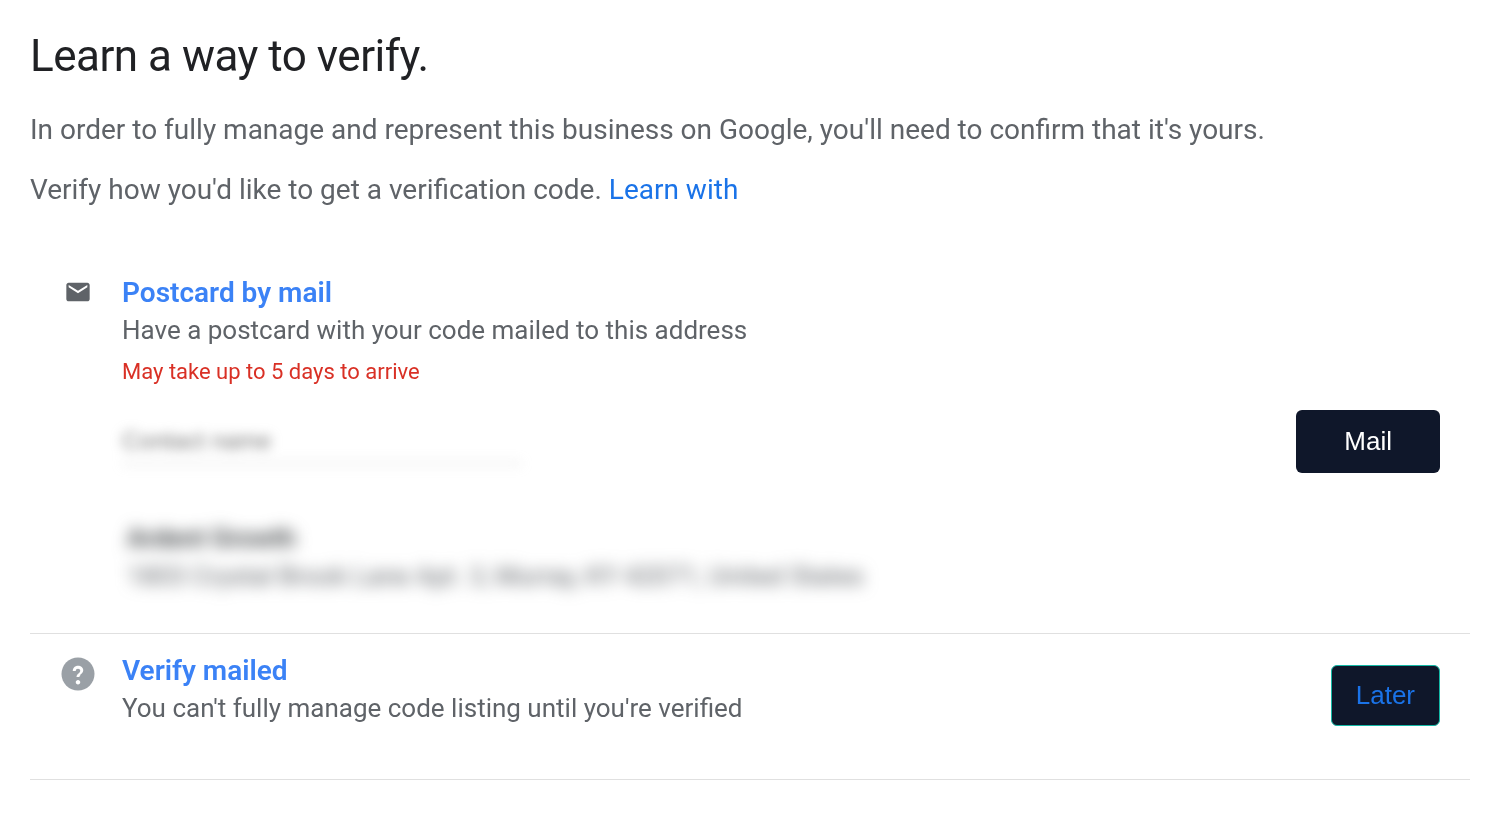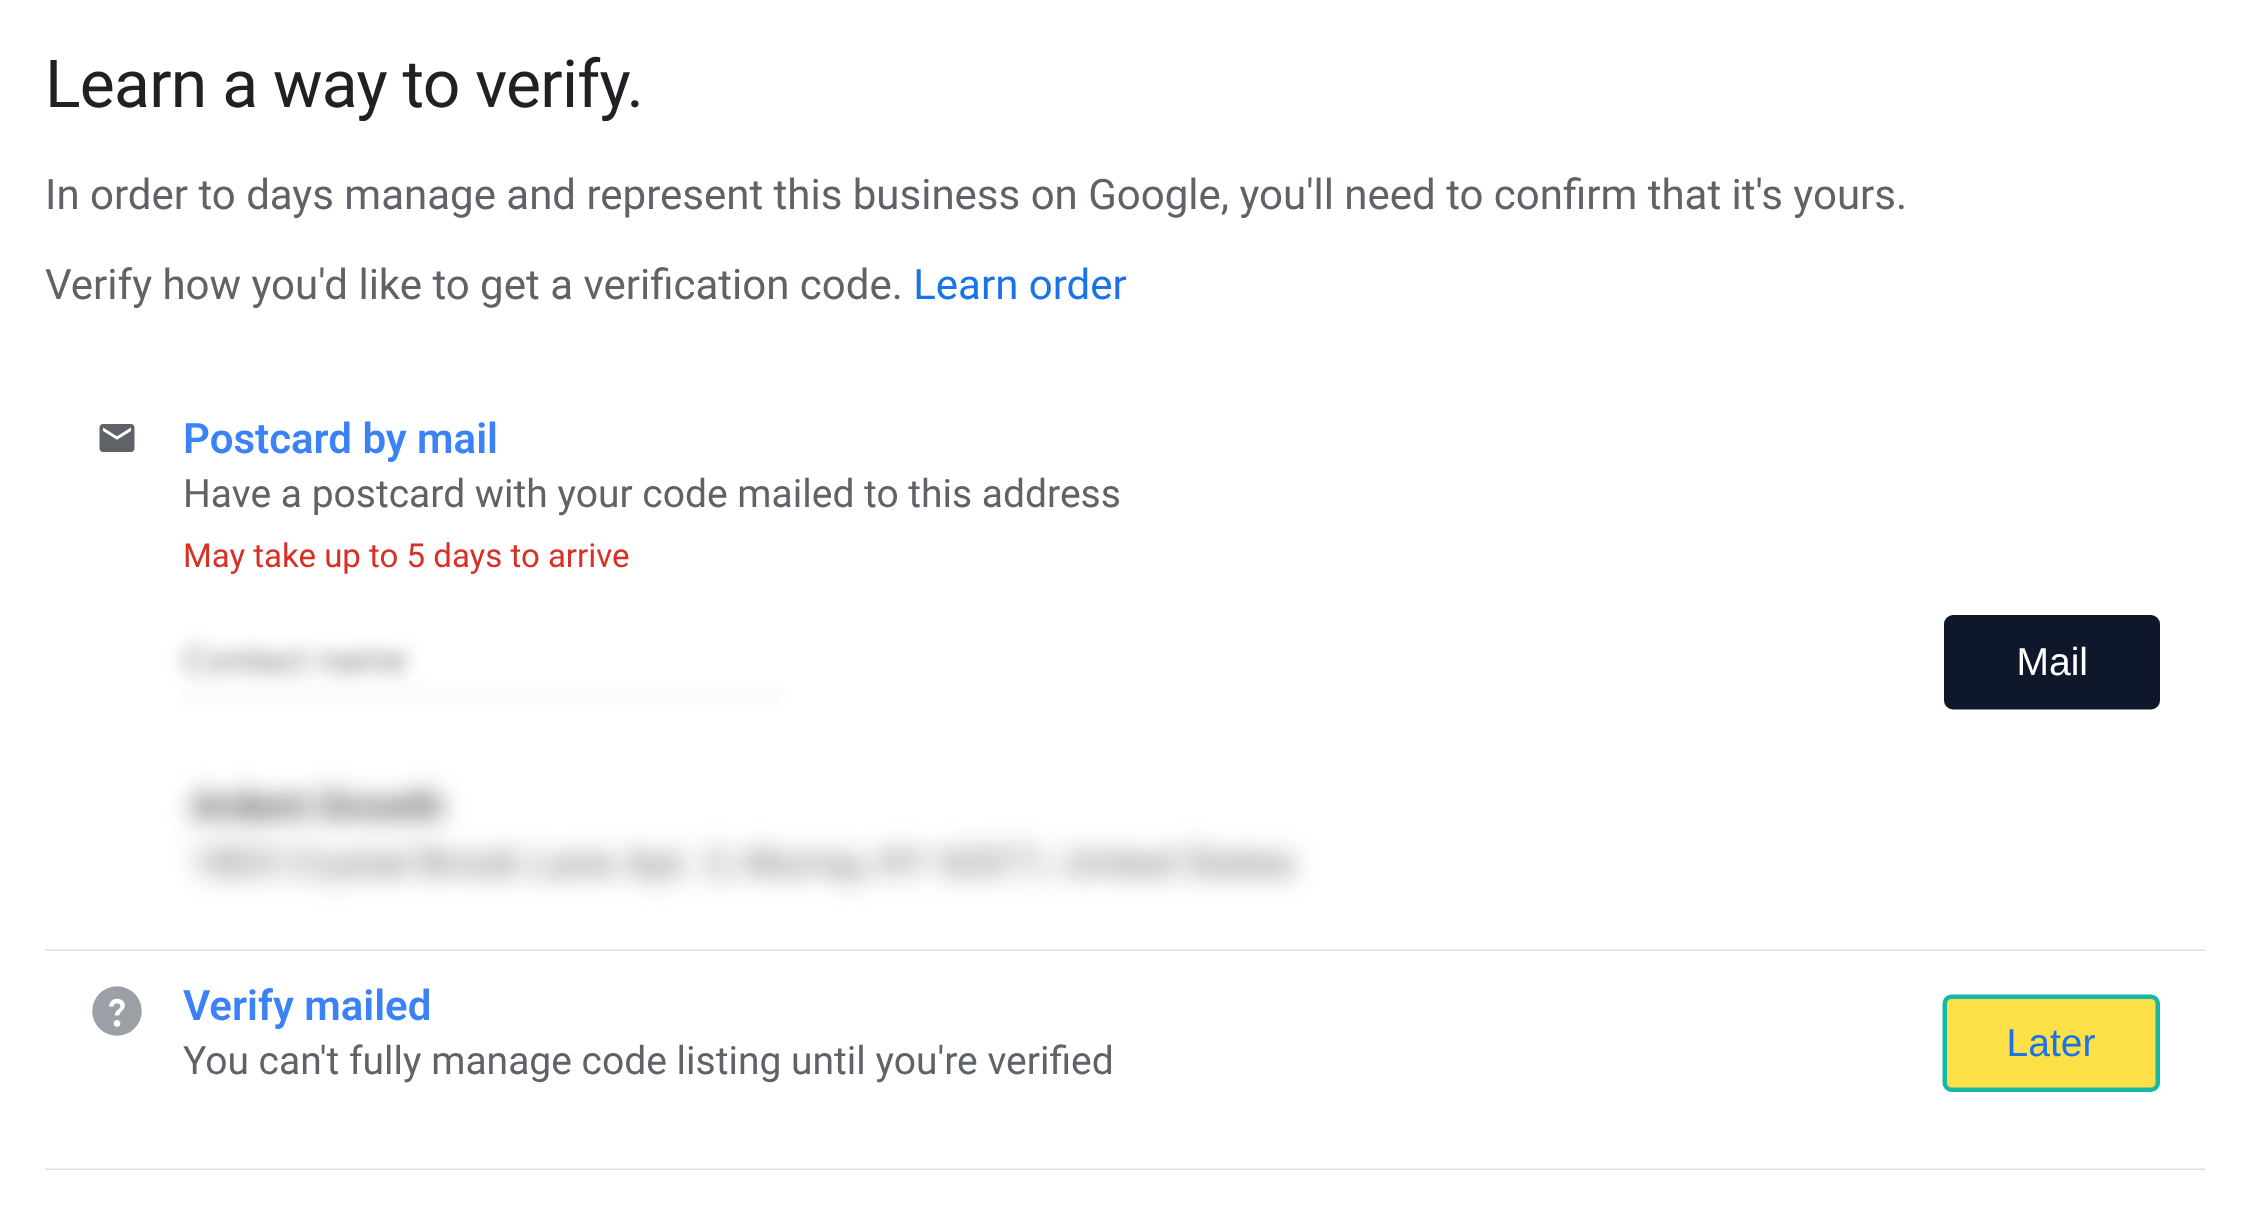--- a/index.html
+++ b/index.html
@@ -115,44 +115,44 @@
     .address-line {
       font-size: 26px;
       color: #5f6368;
     }
     .divider {
       border: none;
       border-top: 1px solid #e0e0e0;
       margin: 22px 0 0 0;
     }
     .later-button {
-      background: #fde047;
+      background: #0f172a;
       color: #1a73e8;
-      border: 3px solid #14b8a6;
+      border: 1px solid #14b8a6;
       border-radius: 6px;
-      padding: 14px 40px;
+      padding: 14px 24px;
       font-size: 26px;
       font-weight: 500;
       cursor: pointer;
       margin-left: auto;
       margin-right: 30px;
       align-self: center;
     }
     .question-icon-circle {
       fill: #9aa0a6;
     }
   </style>
 </head>
 <body>
 
 <div class="container">
   <h1 class="page-title">Learn a way to verify.</h1>
-  <p class="subtitle">In order to days manage and represent this business on Google, you'll need to confirm that it's yours.</p>
+  <p class="subtitle">In order to fully manage and represent this business on Google, you'll need to confirm that it's yours.</p>
   <p class="instruction-row">
-    <span>Verify how you'd like to get a verification code. </span><a class="learn-more-link">Learn order</a>
+    <span>Verify how you'd like to get a verification code. </span><a class="learn-more-link">Learn with</a>
   </p>
 
   <div class="option-row">
     <div class="option-icon">
       <svg viewBox="0 0 24 24" width="36" height="28">
         <path fill="#5f6368" d="M20 4H4c-1.1 0-2 .9-2 2v12c0 1.1.9 2 2 2h16c1.1 0 2-.9 2-2V6c0-1.1-.9-2-2-2zm0 4l-8 5-8-5V6l8 5 8-5v2z"></path>
       </svg>
     </div>
     <div class="option-content">
       <div class="option-title">Postcard by mail</div>

